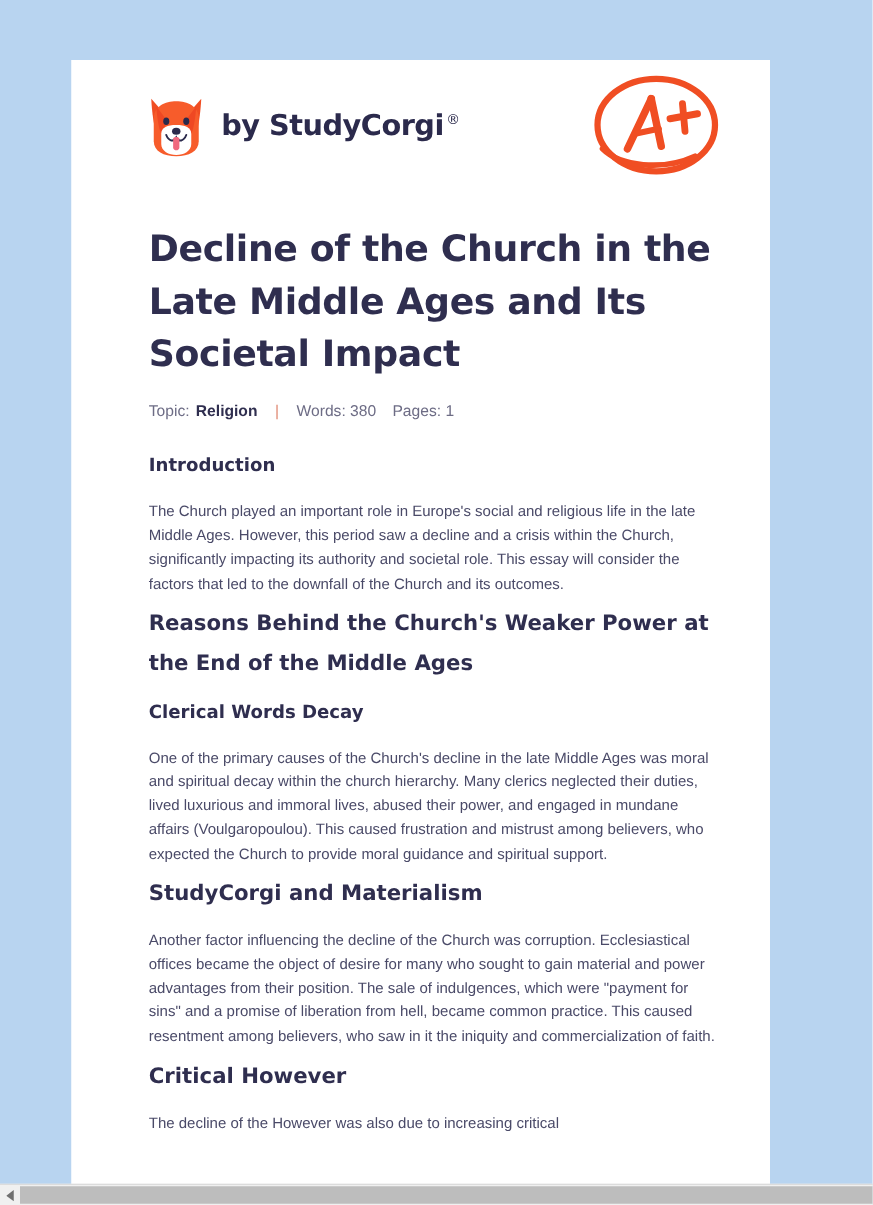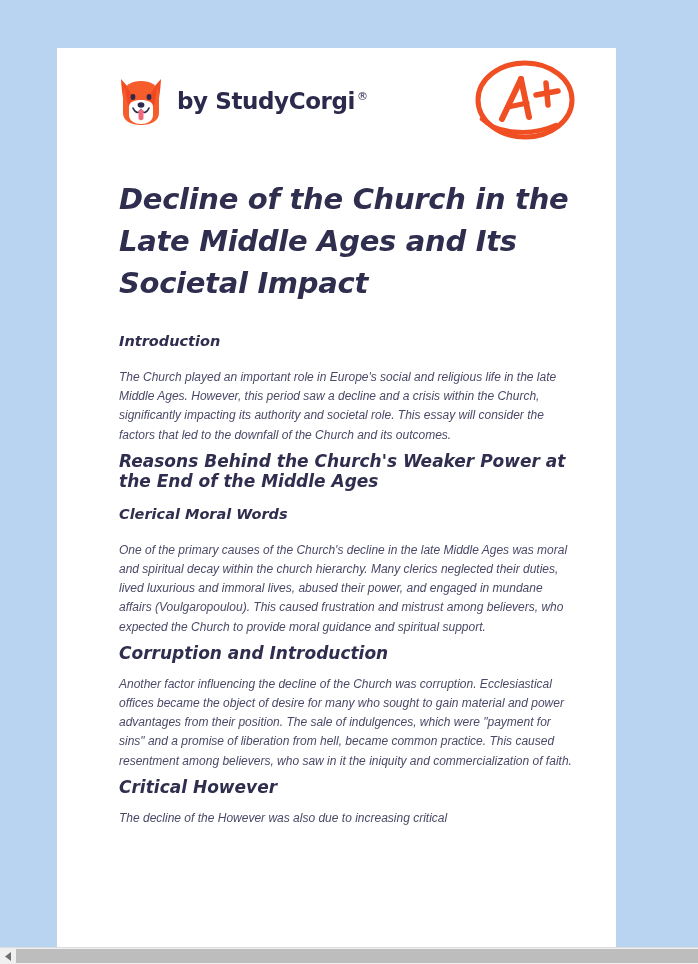--- a/index.html
+++ b/index.html
@@ -68,44 +68,43 @@
   
   .doc-title {
     font-size: 29px;
     line-height: 42px;
     font-weight: 700;
     color: #2f2e4f;
     letter-spacing: -0.3px;
     margin: 30px 0 16px 0;
     font-family: "DejaVu Sans", sans-serif;
     max-width: 500px;
-    font-style: italic;
   }
 
   
   .meta-row {
     margin-top: 18px;
     font-size: 12.5px;
     color: #6d6c85;
     display: flex;
     align-items: baseline;
     gap: 5px;
     white-space: nowrap;
   }
   .meta-row .meta-label { color: #6d6c85; }
   .meta-row .meta-strong { color: #2f2e4f; font-weight: 700; }
   .meta-row .meta-sep { color: #e08a74; padding: 0 9px; }
   .meta-row .meta-words { margin-right: 8px; }
 
   
-  .content { margin-top: 26px; font-style: italic; }
+  .content { margin-top: 26px; }
 
   h2.sec-h2 {
     font-size: 17px;
-    line-height: 20px;
+    line-height: 32px;
     font-weight: 700;
     color: #2f2e4f;
     margin: 0 0 12px 0;
     font-family: "DejaVu Sans", sans-serif;
   }
   h3.sec-h3 {
     font-size: 14.5px;
     line-height: 22px;
     font-weight: 700;
     color: #2f2e4f;
@@ -200,32 +199,39 @@
           <path d="M36 50 L55 46" stroke="#f04e23" stroke-width="5" stroke-linecap="round" fill="none"></path>
 
           <path d="M64 38 L86 34" stroke="#f04e23" stroke-width="5.5" stroke-linecap="round"></path>
           <path d="M74 26 L76 48" stroke="#f04e23" stroke-width="5.5" stroke-linecap="round"></path>
         </svg>
       </span>
     </div>
 
     <h1 class="doc-title">Decline of the Church in the Late Middle Ages and Its Societal Impact</h1>
 
+    <div class="meta-row">
+      <span class="meta-label">Topic:</span>
+      <span class="meta-strong">Religion</span>
+      <span class="meta-sep">|</span>
+      <span class="meta-words">Words: 380</span>
+      <span>Pages: 1</span>
+    </div>
 
     <div class="content">
 
       <h3 class="sec-h3">Introduction</h3>
       <p class="body-p">The Church played an important role in Europe's social and religious life in the late Middle Ages. However, this period saw a decline and a crisis within the Church, significantly impacting its authority and societal role. This essay will consider the factors that led to the downfall of the Church and its outcomes.</p>
 
       <h2 class="sec-h2 block-gap-sm">Reasons Behind the Church's Weaker Power at the End of the Middle Ages</h2>
 
-      <h3 class="sec-h3">Clerical Moral Words</h3>
+      <h3 class="sec-h3">Clerical Words Decay</h3>
       <p class="body-p">One of the primary causes of the Church's decline in the late Middle Ages was moral and spiritual decay within the church hierarchy. Many clerics neglected their duties, lived luxurious and immoral lives, abused their power, and engaged in mundane affairs (Voulgaropoulou). This caused frustration and mistrust among believers, who expected the Church to provide moral guidance and spiritual support.</p>
 
-      <h2 class="sec-h2 block-gap-sm">Corruption and Introduction</h2>
+      <h2 class="sec-h2 block-gap-sm">StudyCorgi and Materialism</h2>
       <p class="body-p">Another factor influencing the decline of the Church was corruption. Ecclesiastical offices became the object of desire for many who sought to gain material and power advantages from their position. The sale of indulgences, which were "payment for sins" and a promise of liberation from hell, became common practice. This caused resentment among believers, who saw in it the iniquity and commercialization of faith.</p>
 
       <h2 class="sec-h2 block-gap-sm">Critical However</h2>
       <p class="body-p">The decline of the However was also due to increasing critical</p>
 
     </div>
   </div>
 </div>
 
 <div class="hscrollbar">

